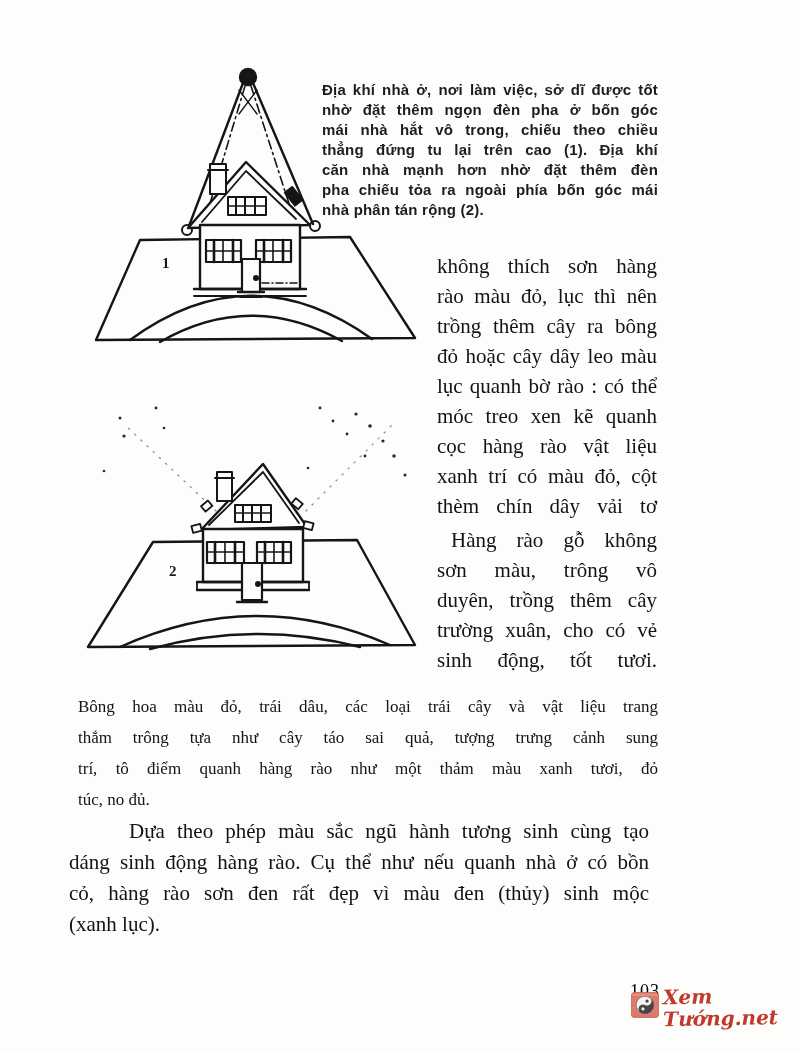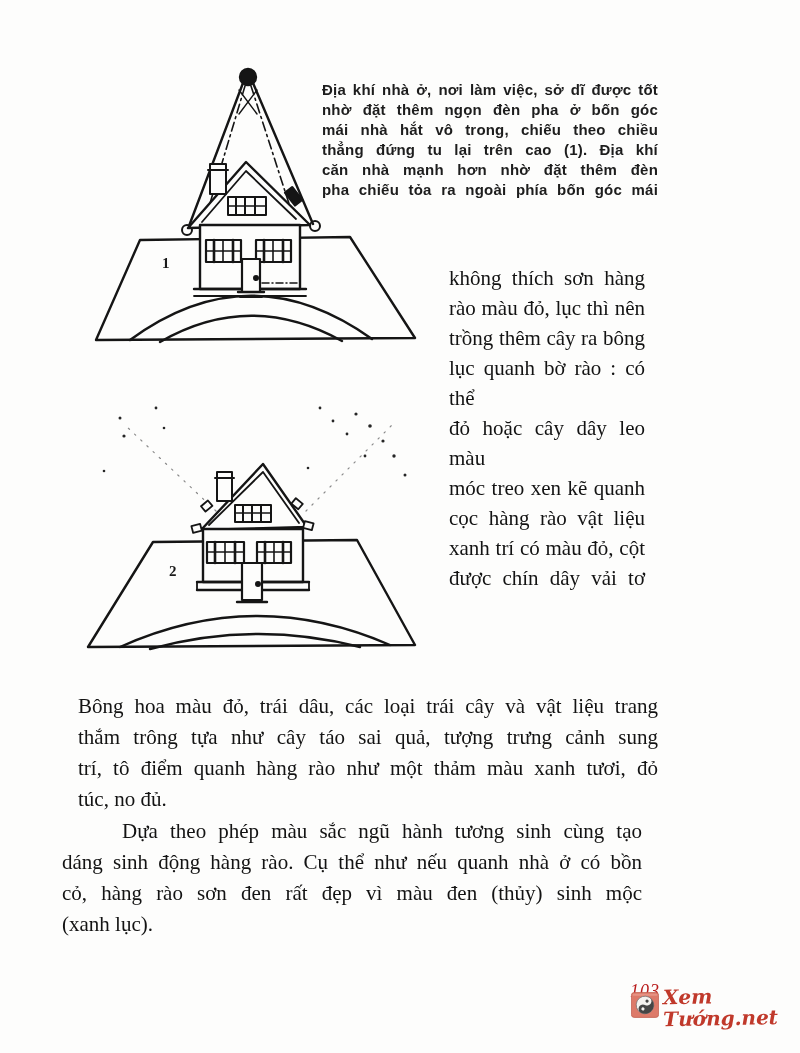--- a/index.html
+++ b/index.html
@@ -12,39 +12,39 @@
   .caption{
     position:absolute; left:322px; top:73px; width:336px;
     font-family:"Liberation Sans", sans-serif;
     font-weight:bold; font-size:15px; line-height:20px;
     color:#1d1d1d; letter-spacing:.2px;margin-top:7px;
   }
   .col{
     position:absolute; left:433px; top:247px; width:228px;
     font-size:21px; line-height:30px; color:#131313;
   }
-  .col .para{margin:16px;}
+  .col .para{margin:4px;}
   .para3{
     position:absolute; left:78px; top:691px; width:580px;
-    font-size:21px; line-height:31px; color:#131313;
+    font-size:17px; line-height:31px; color:#131313;
   }
   .para4{
-    position:absolute; left:62px; top:816px; width:580px;
+    position:absolute; left:69px; top:816px; width:580px;
     font-size:21px; line-height:31px; color:#131313;
   }
   .line{ text-align:justify; text-align-last:justify; white-space:normal; }
   .line-last{ text-align-last:left; }
   .stretch-last .line-last{ text-align-last:justify; }
   .indent-first .line:first-child{ text-indent:14px; }
   .indent-big .line:first-child{ text-indent:60px; }
   .fig{ position:absolute; }
   .fig svg{ display:block; }
   .pageno{
     position:absolute; left:630px; top:981px;
-    font-size:18px; letter-spacing:1px; color:#b91c1c;font-style:italic;
+    font-size:18px; letter-spacing:1px; color:#000000;
   }
   .watermark{
     position:absolute; left:631px; top:980px;
     display:flex; align-items:center; gap:4px;
   }
   .wm-text{
     font-family:"DejaVu Serif", serif;
     font-style:italic; font-weight:bold;
     font-size:20px; line-height:22px;
     padding-top:5px; transform:rotate(-1deg);
@@ -113,33 +113,41 @@
     </svg>
   </div>
 
   <div class="caption">
       <div class="line">Địa khí nhà ở, nơi làm việc, sở dĩ được tốt</div>
       <div class="line">nhờ đặt thêm ngọn đèn pha ở bốn góc</div>
       <div class="line">mái nhà hắt vô trong, chiếu theo chiều</div>
       <div class="line">thẳng đứng tu lại trên cao (1). Địa khí</div>
       <div class="line">căn nhà mạnh hơn nhờ đặt thêm đèn</div>
       <div class="line">pha chiếu tỏa ra ngoài phía bốn góc mái</div>
+      <div class="line line-last">nhà phân tán rộng (2).</div>
     </div>
 
   <div class="col stretch-last">
     <div class="para">
         <div class="line">không thích sơn hàng</div>
         <div class="line">rào màu đỏ, lục thì nên</div>
         <div class="line">trồng thêm cây ra bông</div>
+        <div class="line">đỏ hoặc cây dây leo màu</div>
         <div class="line">lục quanh bờ rào : có thể</div>
-        <div class="line">đỏ hoặc cây dây leo màu</div>
         <div class="line">móc treo xen kẽ quanh</div>
         <div class="line">cọc hàng rào vật liệu</div>
         <div class="line">xanh trí có màu đỏ, cột</div>
-        <div class="line">được chín dây vải tơ</div>
+        <div class="line">thèm chín dây vải tơ</div>
+      </div>
+    <div class="para indent-first">
+        <div class="line">Hàng rào gỗ không</div>
+        <div class="line">sơn màu, trông vô</div>
+        <div class="line">duyên, trồng thêm cây</div>
+        <div class="line">trường xuân, cho có vẻ</div>
+        <div class="line line-last">sinh động, tốt tươi.</div>
       </div>
   </div>
 
   <div class="fig" style="left:56px; top:396px;">
     <svg width="388" height="300" viewBox="0 0 388 300">
       <g stroke="#151515" fill="none" stroke-width="2.4" stroke-linecap="round" stroke-linejoin="round">
 
         <path d="M250,115 L340,25" stroke="#8a8a8a" stroke-width="1.2" stroke-dasharray="1.5 7"></path>
         <path d="M160,115 L70,30" stroke="#8a8a8a" stroke-width="1.2" stroke-dasharray="1.5 7"></path>
         <g fill="#262626" stroke="none">

